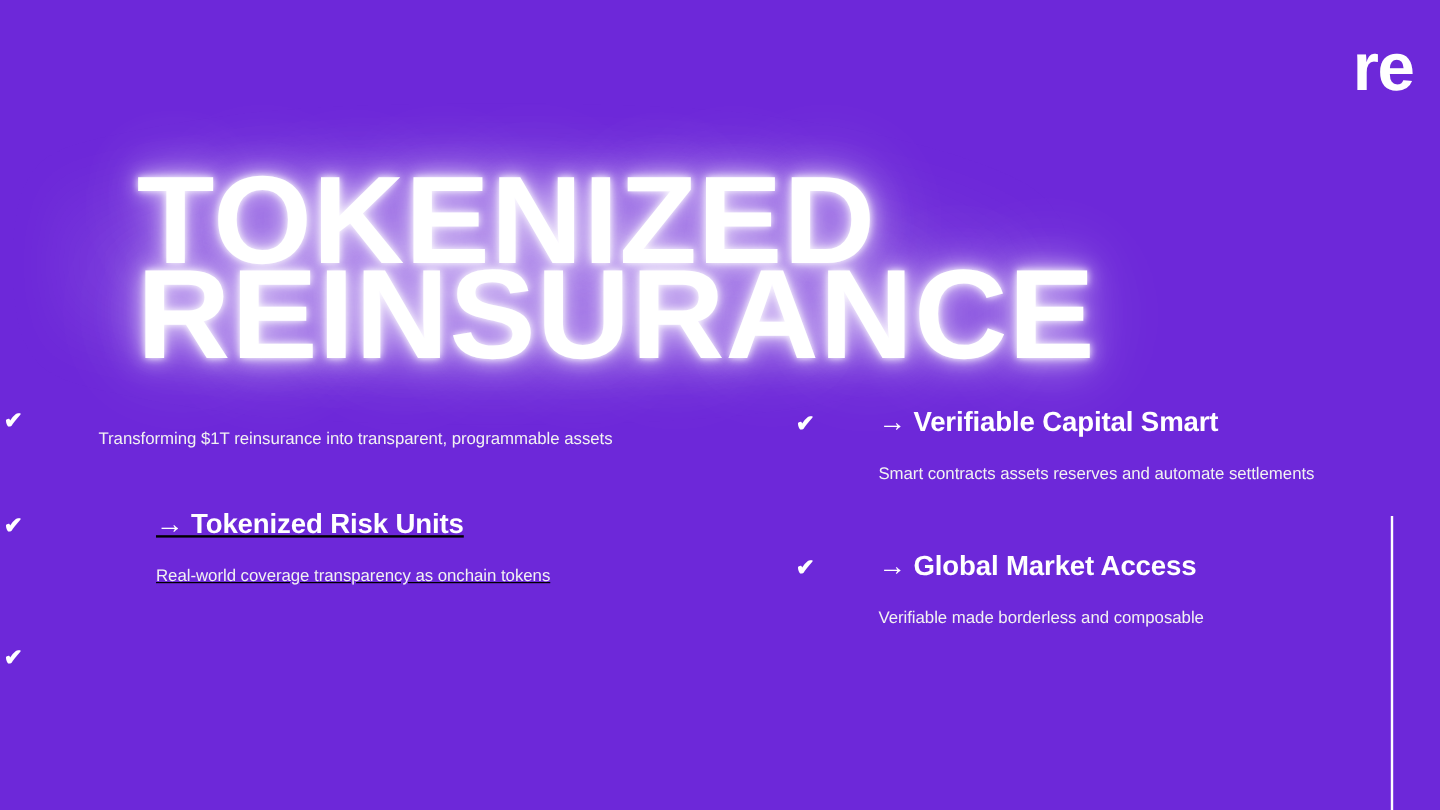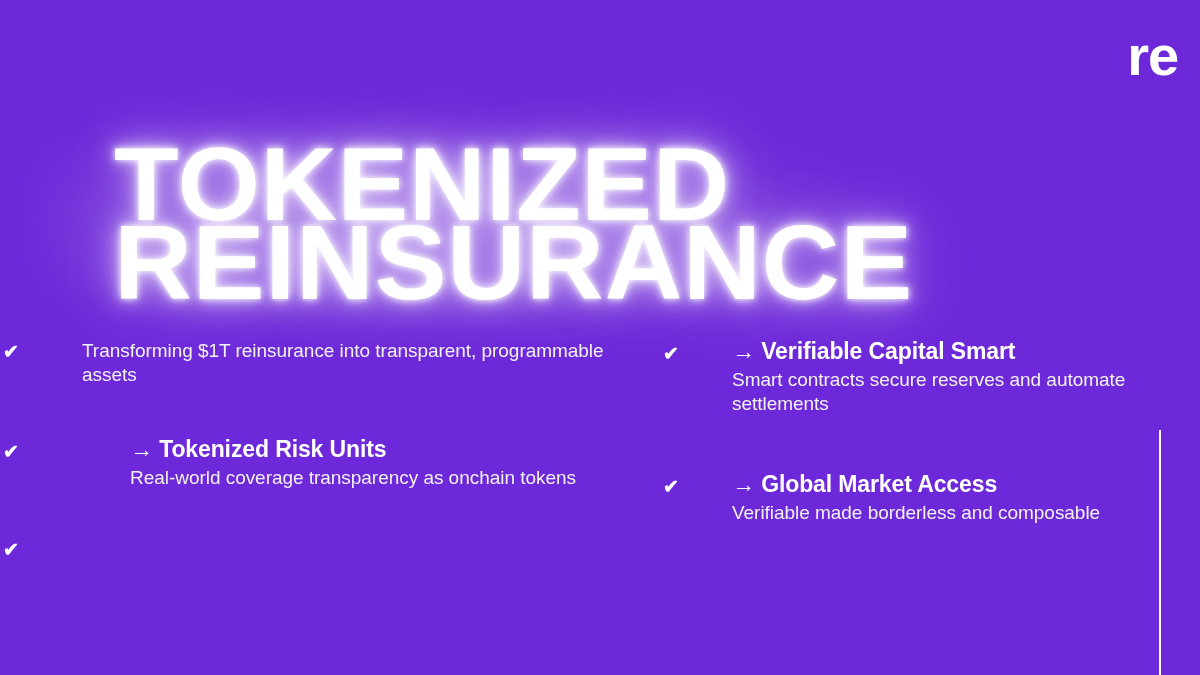--- a/index.html
+++ b/index.html
@@ -105,37 +105,37 @@
   .bullet-body { flex: 1 1 auto; }
   .b-head {
     font-size: 23px;
     font-weight: 700;
     color: #ffffff;
     line-height: 1.18;
     letter-spacing: -0.005em;
     white-space: nowrap;
   }
   .b-sub {
-    font-size: 19px;
+    font-size: 14px;
     font-weight: 400;
     color: #f2f2f2;
     line-height: 1.28;
-    margin-top: 3px;
+    margin-top: 21px;
     letter-spacing: -0.002em;
   }
 
   
   .col-left .bullet       { padding-left: 82px; }
   .col-left .check        { margin-left: -82px; position: absolute; }
   .col-left .bullet-body  { padding-left: 0; }
 
   .li-1 { margin-top: 0px;  }
   .li-2 { margin-top: 48px; }
   .li-3 { margin-top: 44px; }
-  .li-2 .bullet-body, .li-3 .bullet-body { padding-left: 48px; }
+  .li-2 .bullet-body, .li-3 .bullet-body { padding-left: 48px; text-decoration: underline; }
   .li-3 .b-sub { padding-left: 4px; }
 
   
   .col-right .bullet      { padding-left: 72px; }
   .col-right .check       { margin-left: -72px; position: absolute; }
   .ri-1 { margin-top: 2px;  }
   .ri-2 { margin-top: 54px; }
 
   
   .v-rule {
@@ -187,21 +187,21 @@
       </div>
 
     </div>
 
     <div class="col-right">
 
       <div class="bullet ri-1">
         <span class="check">✔</span>
         <div class="bullet-body">
           <div class="b-head">→ Verifiable Capital Smart</div>
-          <div class="b-sub">Smart contracts secure reserves and automate settlements</div>
+          <div class="b-sub">Smart contracts assets reserves and automate settlements</div>
         </div>
       </div>
 
       <div class="bullet ri-2">
         <span class="check">✔</span>
         <div class="bullet-body">
           <div class="b-head">→ Global Market Access</div>
           <div class="b-sub">Verifiable made borderless and composable</div>
         </div>
       </div>

